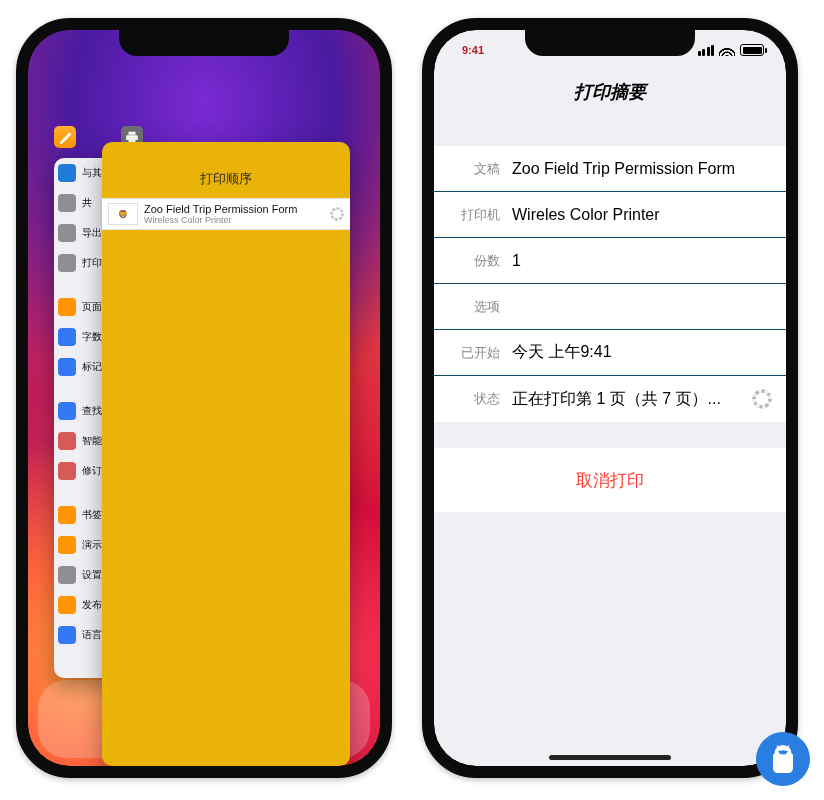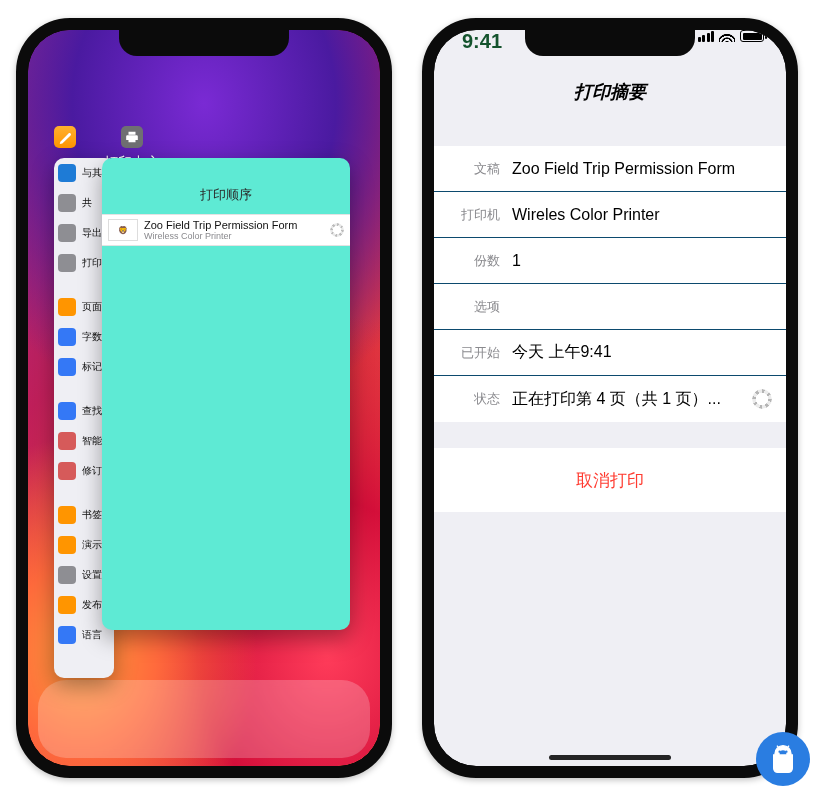--- a/index.html
+++ b/index.html
@@ -69,21 +69,21 @@
     font-size: 13px;
   }
   .pages-icon { background: linear-gradient(#ffb02e,#ff9500); }
   .print-center-icon { background: #6f6f72; color: #fff; }
   
   .sw-back { left: 26px; top: 128px; width: 60px; height: 520px; background: #efeff4; }
   .sb-row { display: flex; align-items: center; gap: 6px; height: 30px; padding: 0 4px; font-size: 10px; color: #111; white-space: nowrap; overflow: hidden; }
   .sb-row .sq { width: 18px; height: 18px; border-radius: 4px; flex-shrink: 0; }
   .sb-divider { height: 14px; }
   
-  .sw-front { left: 74px; top: 128px; width: 248px; height: 472px; background: #5eead4; }
+  .sw-front { left: 74px; top: 112px; width: 248px; height: 624px; background: #eab308; }
   .pc-title { text-align: center; font-size: 13px; color: #2b2b2b; padding: 28px 0 10px; }
   .pc-item {
     background: #fff; border-top: 1px solid #e3e3e3; border-bottom: 1px solid #e3e3e3;
     display: flex; align-items: center; gap: 6px; padding: 4px 6px;
   }
   .pc-thumb {
     width: 30px; height: 22px; background: #fff; border: 1px solid #ddd;
     display: flex; align-items: center; justify-content: center; font-size: 8px; color: #c79a3a;
   }
   .pc-text { flex: 1; min-width: 0; }
@@ -92,22 +92,22 @@
   .spinner-sm {
     width: 14px; height: 14px; border-radius: 50%;
     background:
       repeating-conic-gradient(#bcbcbc 0deg 18deg, #e8e8e8 18deg 45deg);
     -webkit-mask: radial-gradient(circle, transparent 4px, #000 4.5px);
             mask: radial-gradient(circle, transparent 4px, #000 4.5px);
   }
   
   .screen-r { background: #efeff4; }
   .statusbar {
-    height: 42px; display: flex; align-items: flex-start; justify-content: space-between;
-    padding: 0 22px 2px 28px; font-size: 20px; font-weight: 600; color: #14532d;
+    height: 42px; display: flex; align-items: center; justify-content: space-between;
+    padding: 0 22px 2px 28px; font-size: 11px; font-weight: 600; color: #b91c1c;
   }
   .sb-right { display: flex; align-items: center; gap: 5px; }
   .signal { display: flex; align-items: flex-end; gap: 1.5px; }
   .signal i { width: 3px; background: #000; border-radius: 1px; }
   .signal i:nth-child(1){height:5px}.signal i:nth-child(2){height:7px}
   .signal i:nth-child(3){height:9px}.signal i:nth-child(4){height:11px}
   .wifi-ic { width: 16px; height: 12px; position: relative; }
   .wifi-ic::before { content:""; position:absolute; inset:0;
     background:
       radial-gradient(circle at 50% 110%, #000 0 2px, transparent 2.5px),
@@ -306,21 +306,21 @@
         </div>
         <div class="row">
           <div class="row-label">选项</div>
         </div>
         <div class="row">
           <div class="row-label">已开始</div>
           <div class="row-value">今天 上午9:41</div>
         </div>
         <div class="row">
           <div class="row-label">状态</div>
-          <div class="row-value">正在打印第 4 页（共 1 页）...</div>
+          <div class="row-value">正在打印第 1 页（共 7 页）...</div>
           <div class="spinner-md"></div>
         </div>
       </div>
 
       <div class="cancel-group">
         <div class="cancel-btn">取消打印</div>
       </div>
 
       <div class="home-ind"></div>
     </div>

